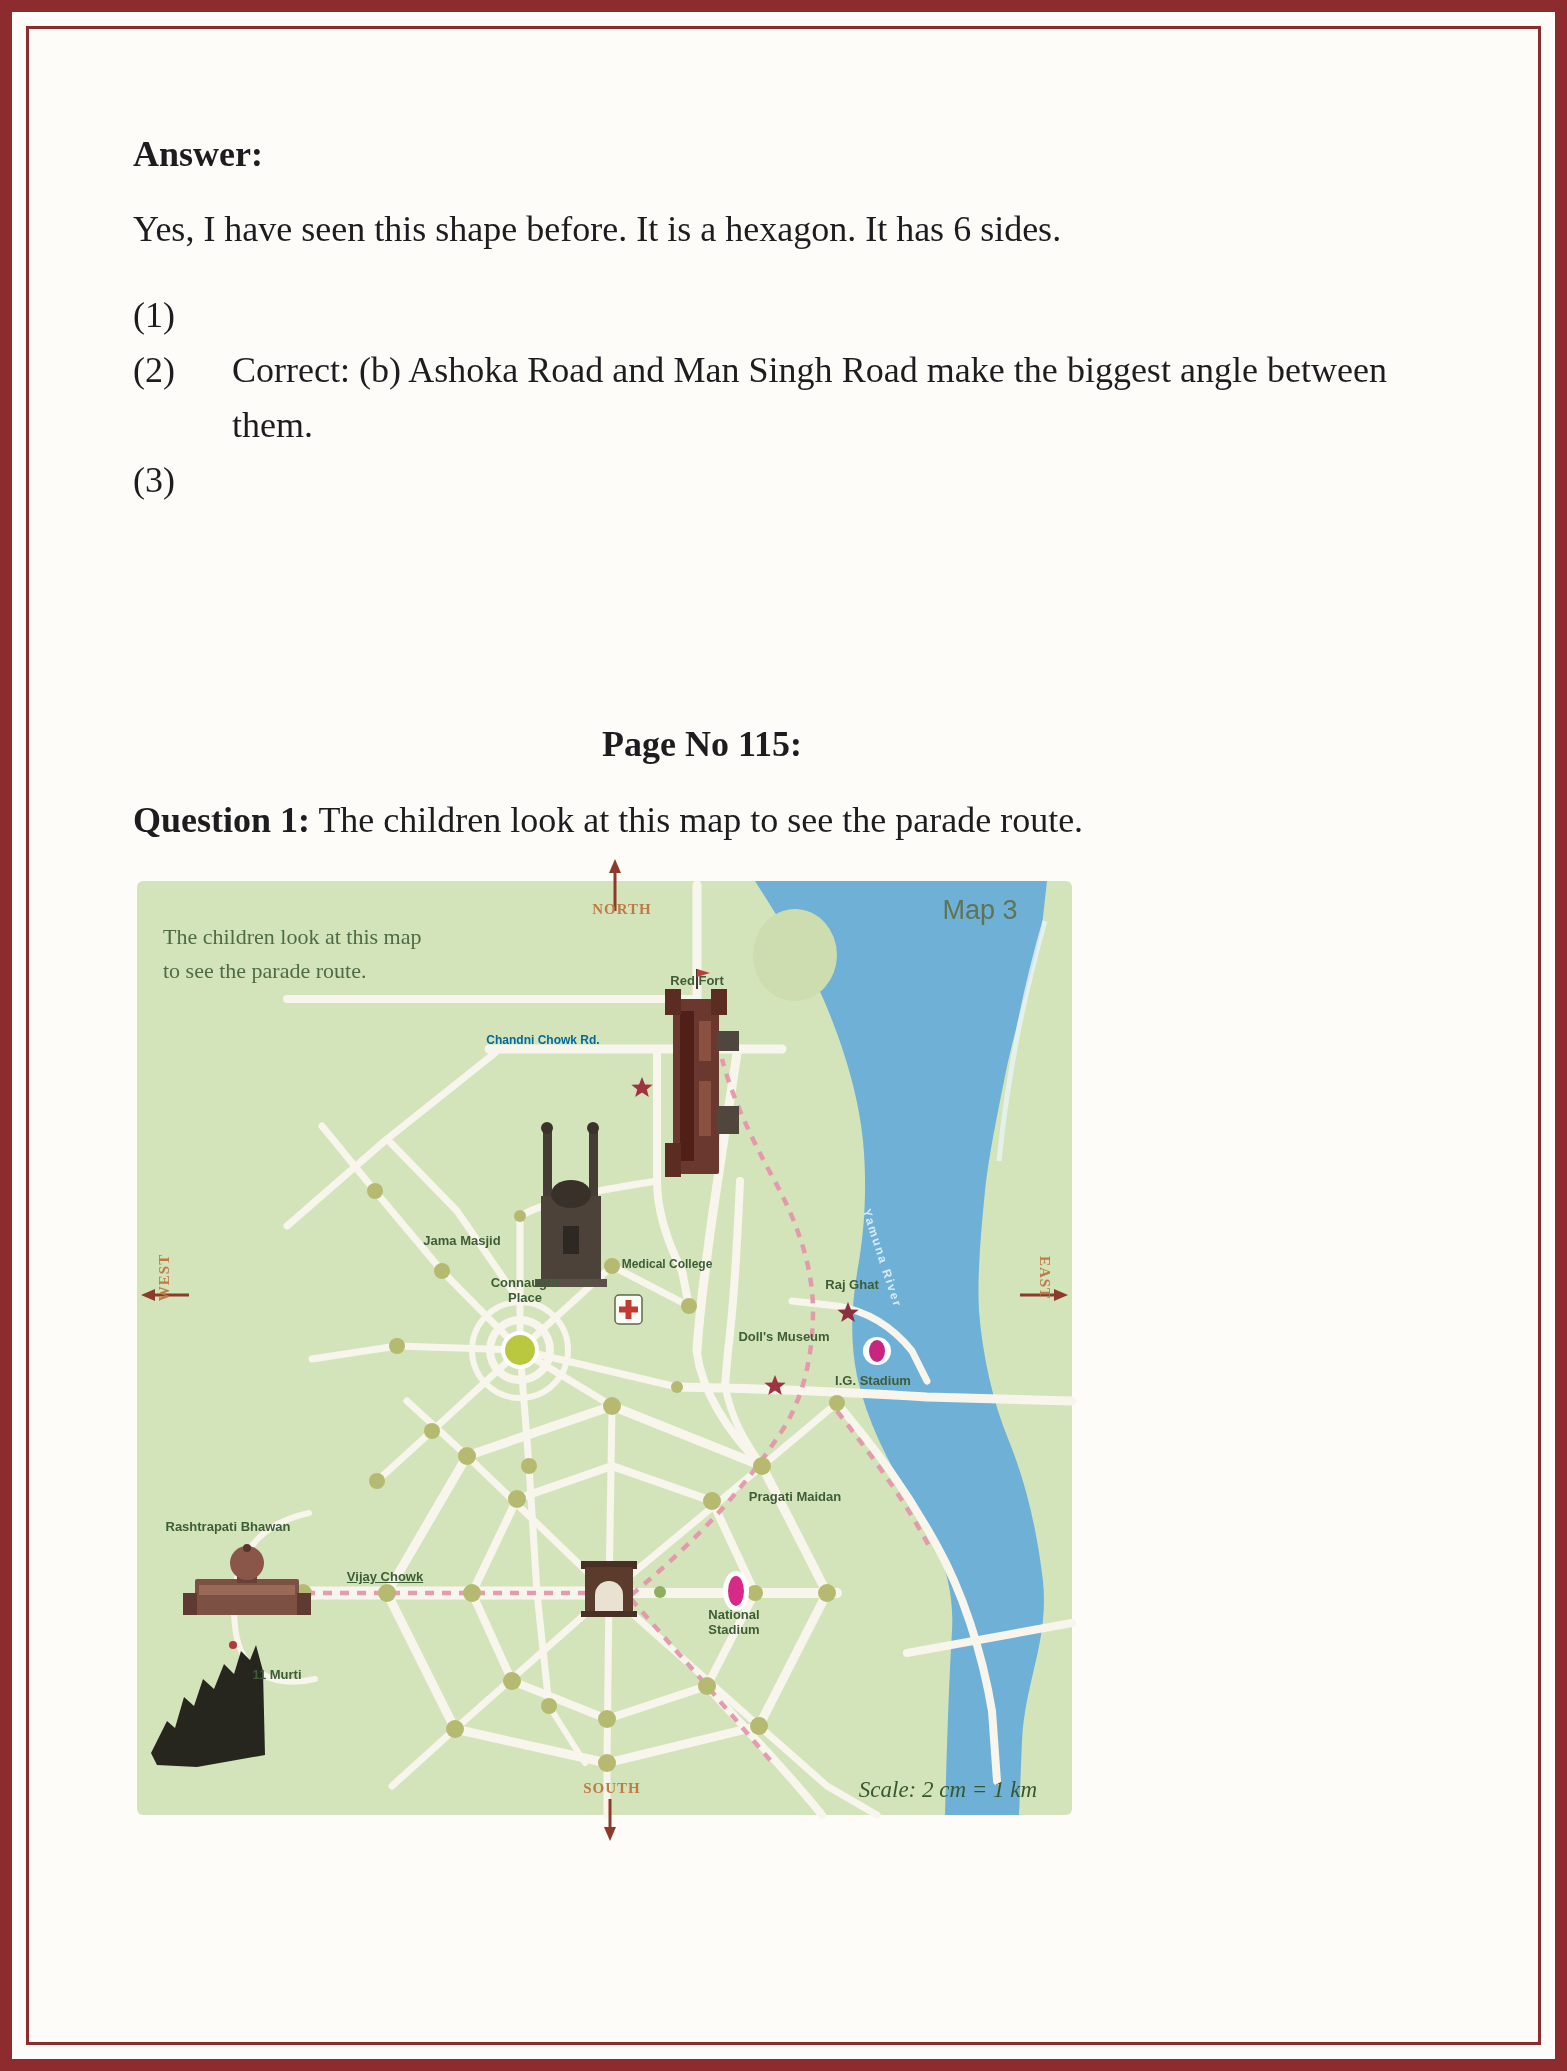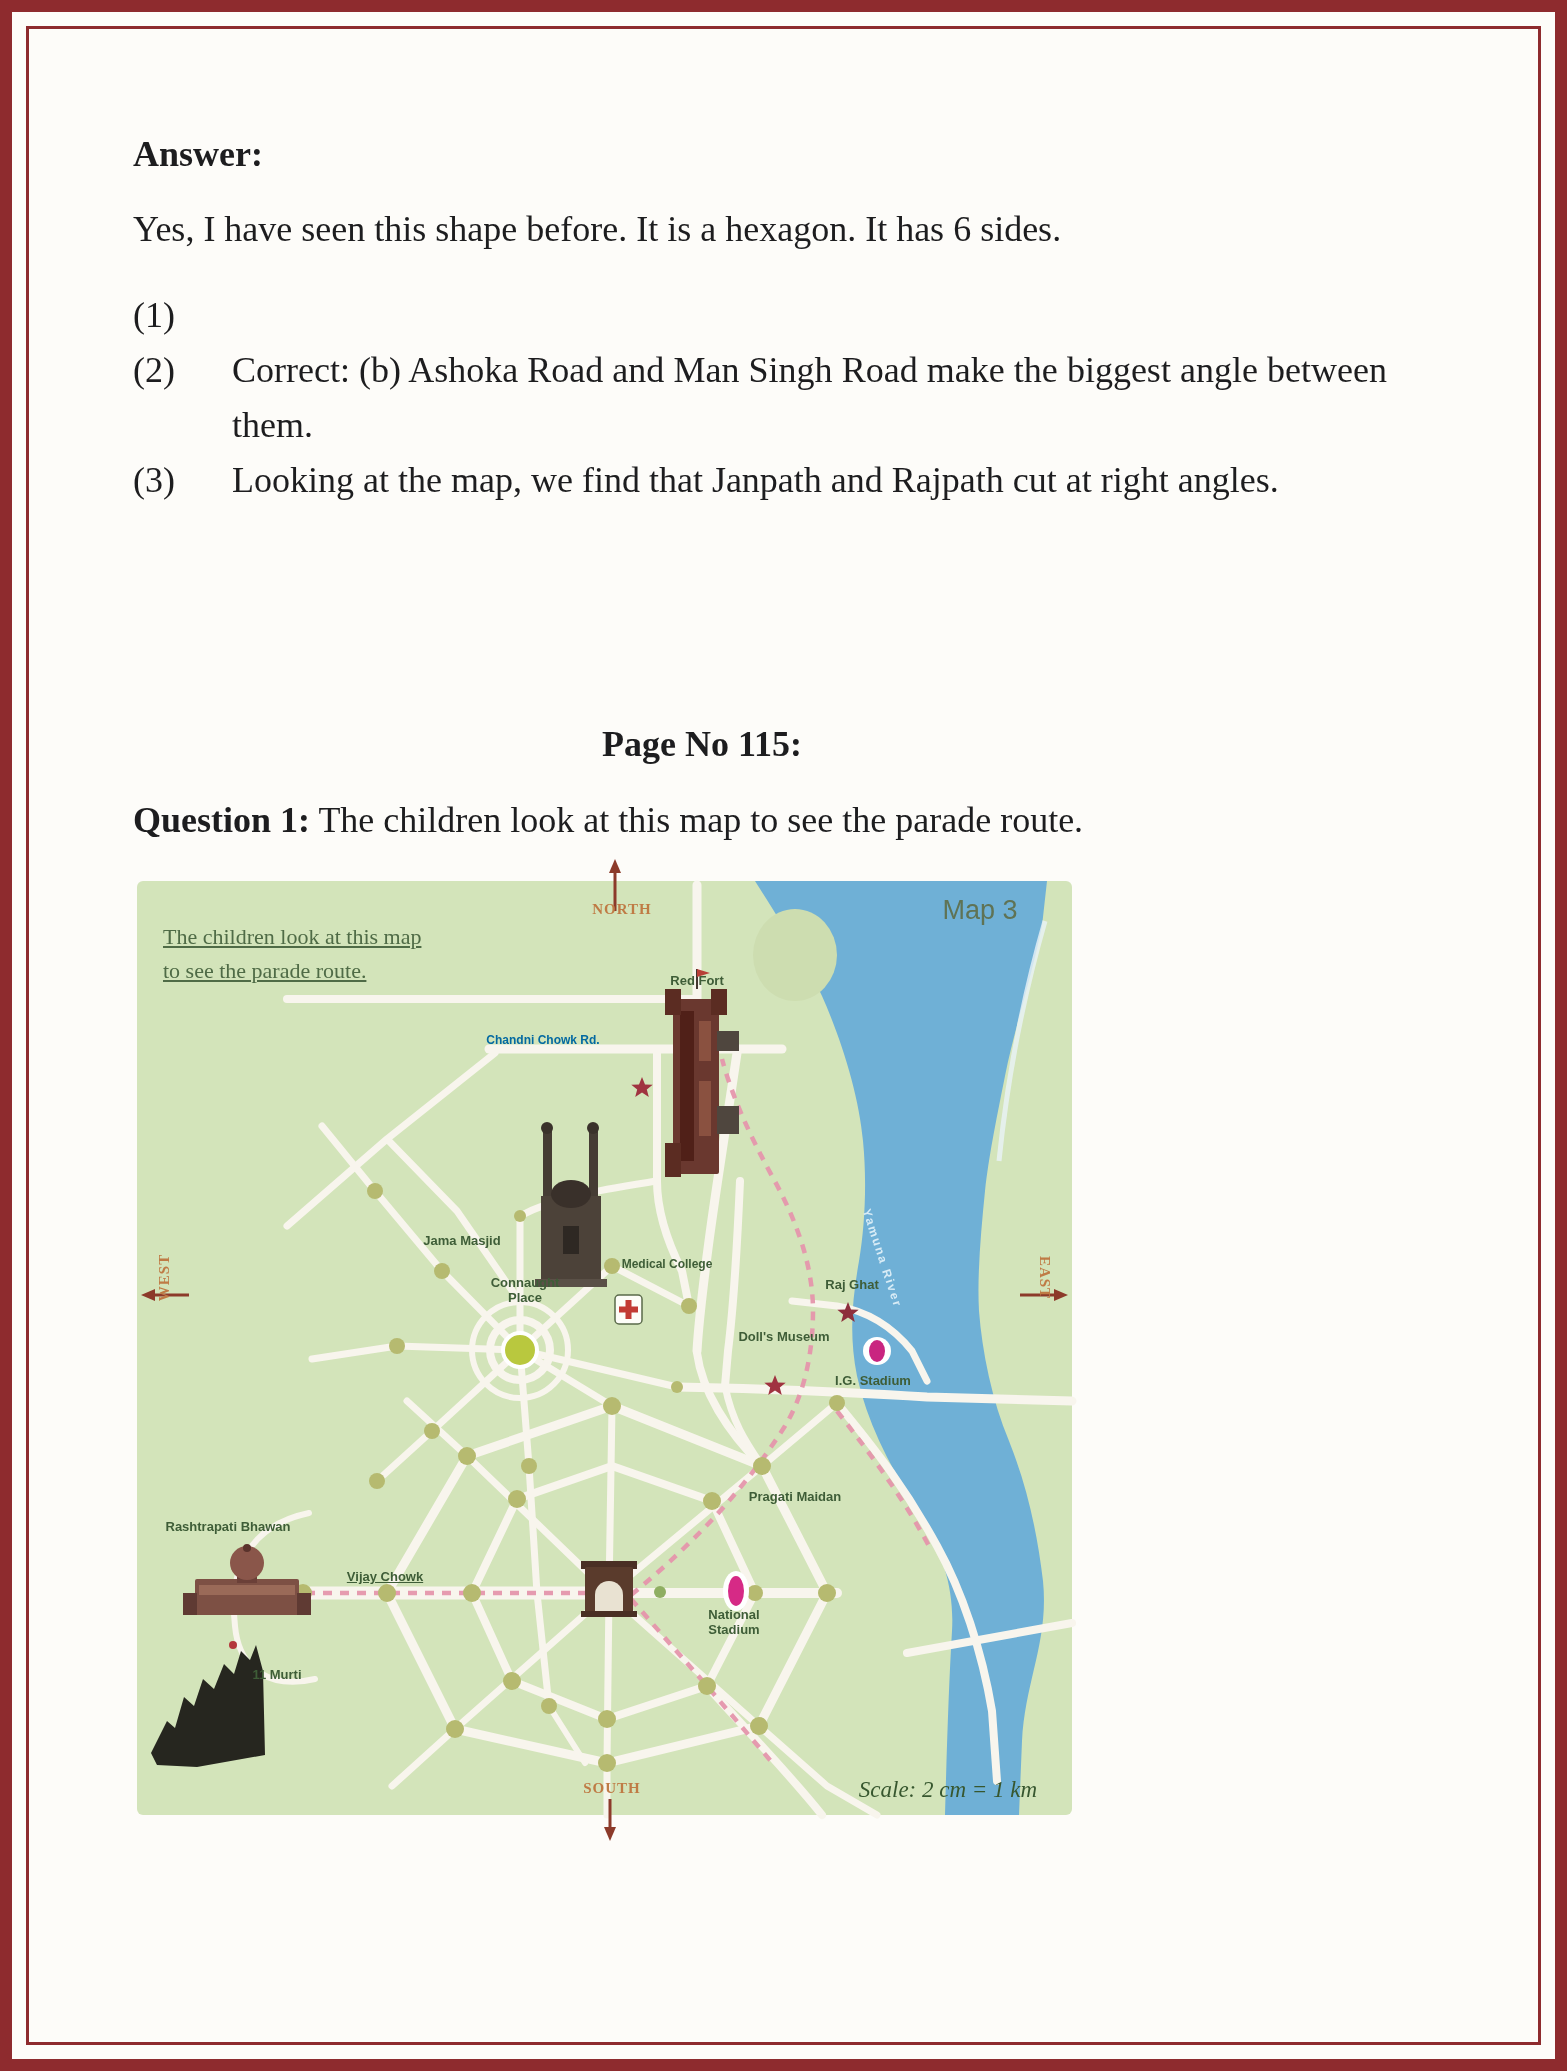--- a/index.html
+++ b/index.html
@@ -14,21 +14,21 @@
   .ans-num{width:99px;flex:0 0 99px;font-size:36px;line-height:55px;}
   .ans-txt{width:1155px;flex:0 0 1155px;font-size:36px;line-height:55px;text-align:justify;}
   .page-heading{position:absolute;left:0;top:723px;width:1404px;text-align:center;font-size:36px;font-weight:bold;}
   .question{position:absolute;left:133px;top:797px;width:1310px;font-size:36px;line-height:46px;}
   .q-label{font-weight:bold;}
   
   .map{position:absolute;left:137px;top:881px;width:935px;height:934px;background:#d3e4ba;border-radius:6px;}
   .map svg{position:absolute;left:0;top:0;overflow:visible;}
   .map-label{position:absolute;font-family:"Liberation Sans","DejaVu Sans",sans-serif;font-size:13px;font-weight:bold;color:#3e5d37;text-align:center;line-height:1.18;}
   .map-title{position:absolute;left:778px;top:14px;width:130px;text-align:center;font-family:"Liberation Sans","DejaVu Sans",sans-serif;font-size:27px;color:#5f7355;}
-  .map-caption{position:absolute;left:26px;top:40px;width:320px;font-size:22px;color:#4f6b46;line-height:32px;text-decoration:underline;}
+  .map-caption{position:absolute;left:26px;top:40px;width:320px;font-size:22px;color:#4f6b46;line-height:32px;}
   .compass-label{position:absolute;font-size:15px;font-weight:bold;color:#bf7b45;letter-spacing:1px;text-align:center;font-family:"Liberation Serif",serif;}
   .river-label{position:absolute;left:736px;top:326px;width:160px;transform:rotate(72deg);transform-origin:left top;color:#d9ecf6;font-family:"Liberation Sans",sans-serif;font-size:12px;font-weight:bold;letter-spacing:2px;}
   .scale-label{position:absolute;left:698px;top:896px;width:226px;text-align:center;font-size:23px;font-style:italic;color:#37572f;}
 </style>
 </head>
 <body>
 
 <div class="outer-frame"></div>
 <div class="inner-frame"></div>
 
@@ -39,21 +39,20 @@
 <div class="ans-list">
   <div class="ans-item">
     <span class="ans-num">(1)</span>
   </div>
   <div class="ans-item">
     <span class="ans-num">(2)</span>
     <span class="ans-txt">Correct: (b) Ashoka Road and Man Singh Road make the biggest angle between them.</span>
   </div>
   <div class="ans-item">
     <span class="ans-num">(3)</span>
-    <span class="ans-txt">Looking at the map, we find that Janpath and Rajpath cut at right angles.</span>
   </div>
 </div>
 
 <div class="page-heading">Page No 115:</div>
 
 <p class="question" style="margin:0;"><span class="q-label">Question 1:</span> <span>The children look at this map to see the parade route.</span></p>
 
 <div class="map">
 
   <svg width="935" height="934" viewBox="0 0 935 934">

